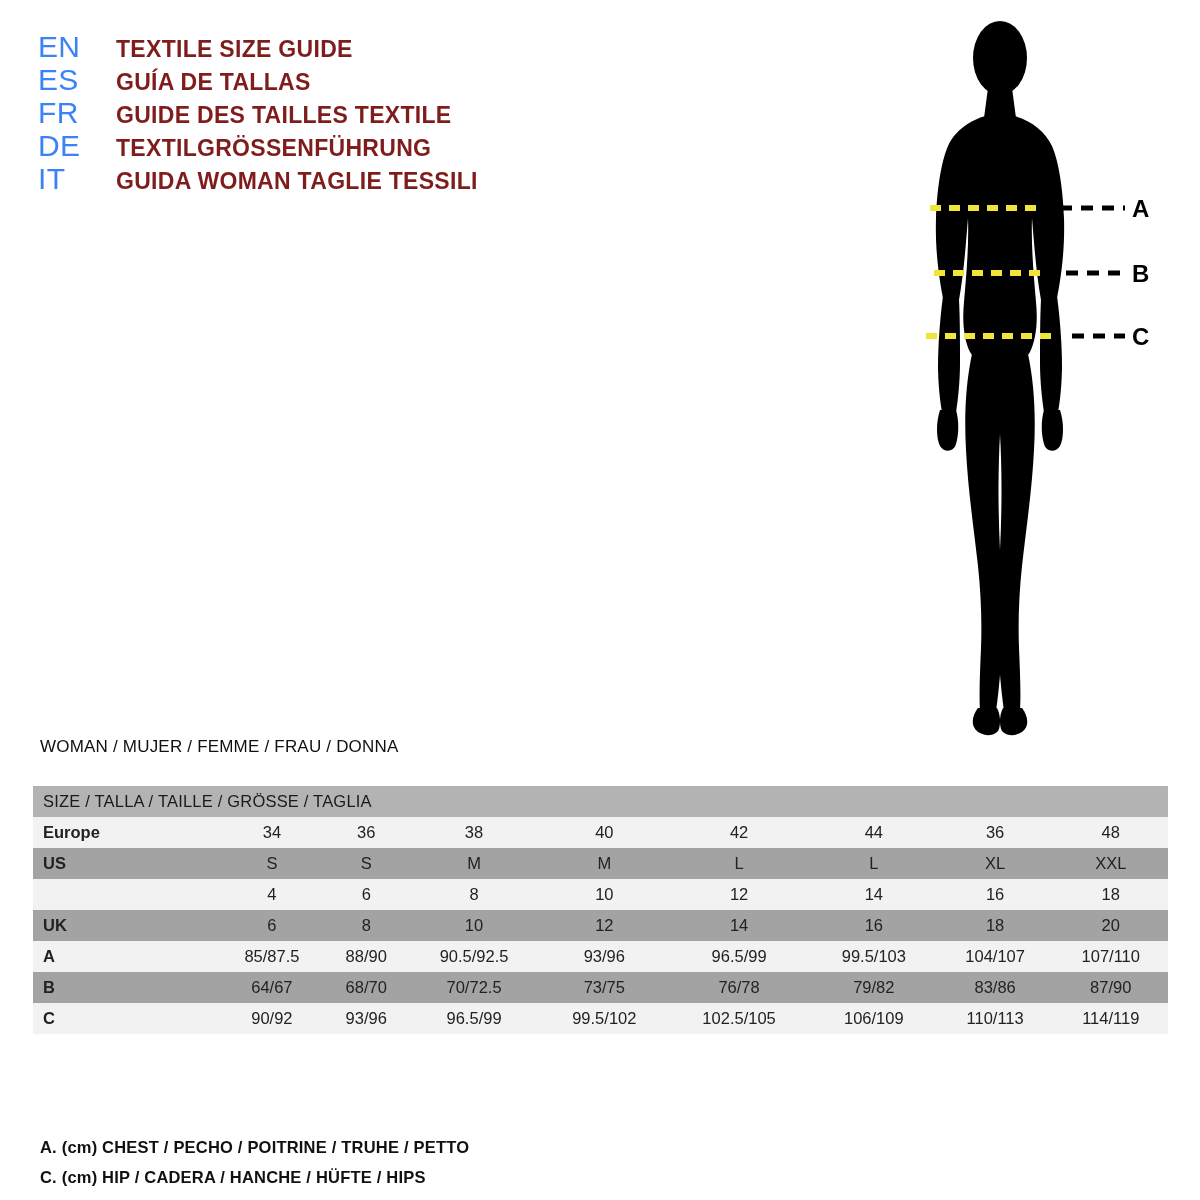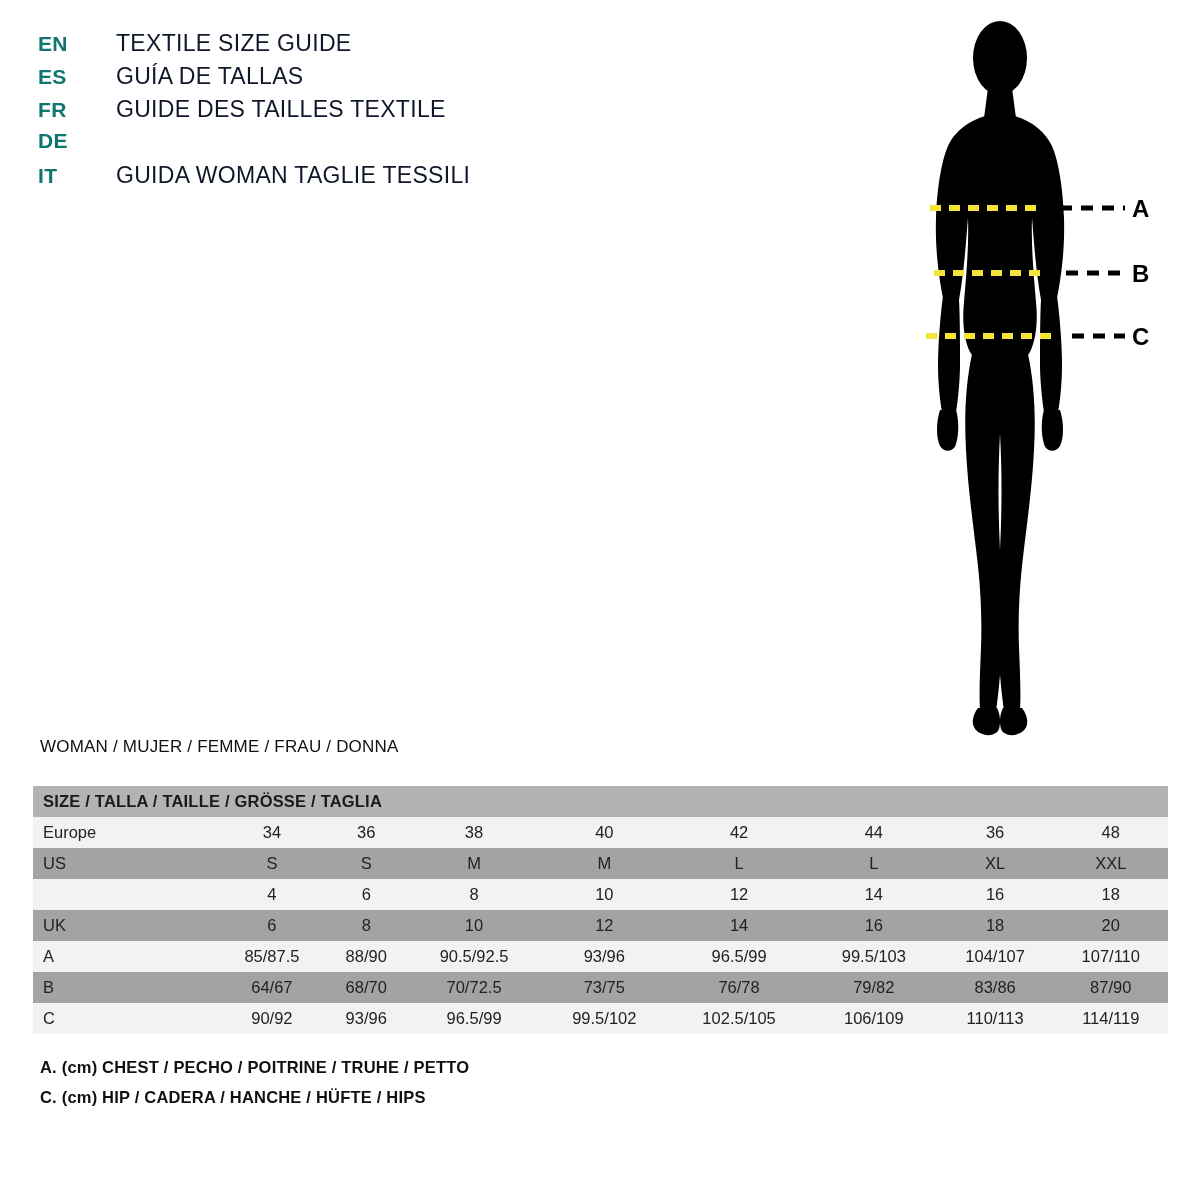--- a/index.html
+++ b/index.html
@@ -24,30 +24,30 @@
     width: 600px;
   }
   .title-row {
     display: flex;
     align-items: baseline;
     height: 33px;
   }
   .title-lang {
     width: 78px;
     flex: 0 0 78px;
-    font-size: 21px;
+    font-size: 30px;
+    font-weight: normal;
+    letter-spacing: 0.3px;
+    color: #3b82f6;
+  }
+  .title-text {
+    font-size: 23px;
     font-weight: bold;
     letter-spacing: 0.3px;
-    color: #0f766e;
-  }
-  .title-text {
-    font-size: 23px;
-    font-weight: normal;
-    letter-spacing: 0.3px;
-    color: #0f172a;
+    color: #7f1d1d;
     white-space: nowrap;
   }
 
   
   .figure-area {
     position: absolute;
     left: 860px;
     top: 10px;
     width: 330px;
     height: 745px;
@@ -89,39 +89,40 @@
     padding: 0;
     height: 31px;
     font-weight: normal;
     text-align: center;
     vertical-align: middle;
     white-space: nowrap;
   }
   .size-table tr.head-row td {
     background: #b3b3b3;
     text-align: left;
-    font-weight: bold;
+    font-weight: normal;
     font-size: 16.5px;
     padding-left: 10px;
     color: #1a1a1a;
     letter-spacing: 0.2px;
   }
   .size-table tr.light td { background: #f2f2f2; }
   .size-table tr.dark td  { background: #a3a3a3; }
   .size-table td.rowlabel {
     text-align: left;
     padding-left: 10px;
     width: 175px;
+    font-weight: bold;
   }
 
   
   .legend {
     position: absolute;
     left: 40px;
-    top: 1052px;
+    top: 1132px;
     width: 700px;
   }
   .legend-line {
     font-size: 16.5px;
     font-weight: bold;
     color: #111;
     letter-spacing: 0.2px;
     height: 30px;
     line-height: 30px;
     white-space: nowrap;
@@ -138,20 +139,21 @@
   <div class="title-row">
     <span class="title-lang">ES</span>
     <span class="title-text">GUÍA DE TALLAS</span>
   </div>
   <div class="title-row">
     <span class="title-lang">FR</span>
     <span class="title-text">GUIDE DES TAILLES TEXTILE</span>
   </div>
   <div class="title-row">
     <span class="title-lang">DE</span>
+    <span class="title-text">TEXTILGRÖSSENFÜHRUNG</span>
   </div>
   <div class="title-row">
     <span class="title-lang">IT</span>
     <span class="title-text">GUIDA WOMAN TAGLIE TESSILI</span>
   </div>
 </div>
 
 <div class="figure-area">
   <svg class="figure-svg" width="330" height="745" viewBox="0 0 330 745">
     <g fill="#000000">

